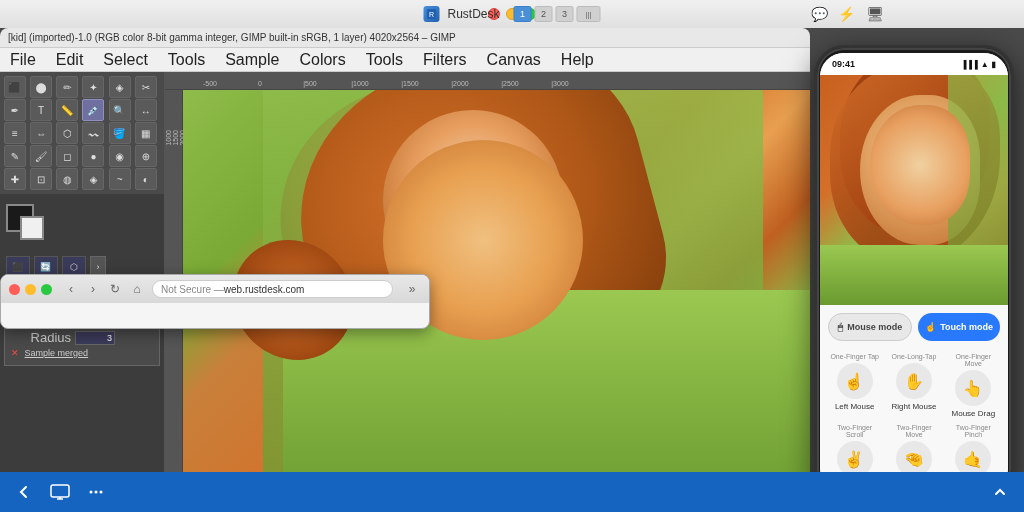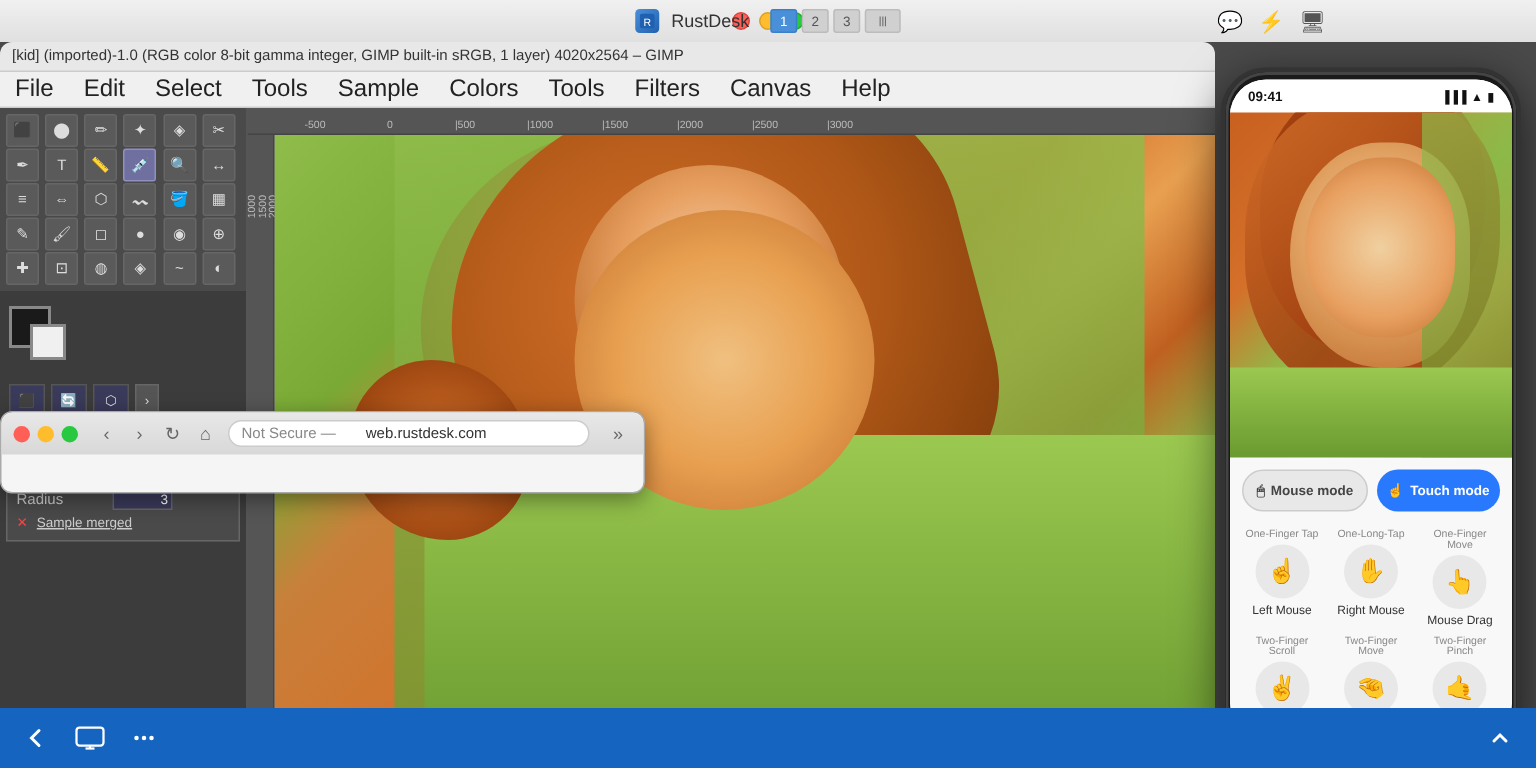--- a/index.html
+++ b/index.html
@@ -170,23 +170,24 @@
     }
 
     .gegl-row {
       display: flex;
       align-items: center;
       gap: 4px;
       margin-bottom: 3px;
     }
 
     .gegl-label {
-      font-size: 10px;
+      font-size: 13px;
       color: #ccc;
       min-width: 60px;
+      text-align: right;
     }
 
     .gegl-check {
       font-size: 9px;
       color: #ccc;
       text-decoration: underline;
     }
 
     .x-mark {
       color: #ff4444;
@@ -409,21 +410,21 @@
       border-radius: 9px;
       display: flex;
       align-items: center;
       padding: 0 8px;
       font-size: 10px;
       color: #333;
     }
 
     .not-secure {
       color: #888;
-      margin-right: 20px;
+      margin-right: 0;
     }
 
     .url-text {
       color: #333;
     }
 
     
     .phone-mockup {
       position: absolute;
       top: 45px;

